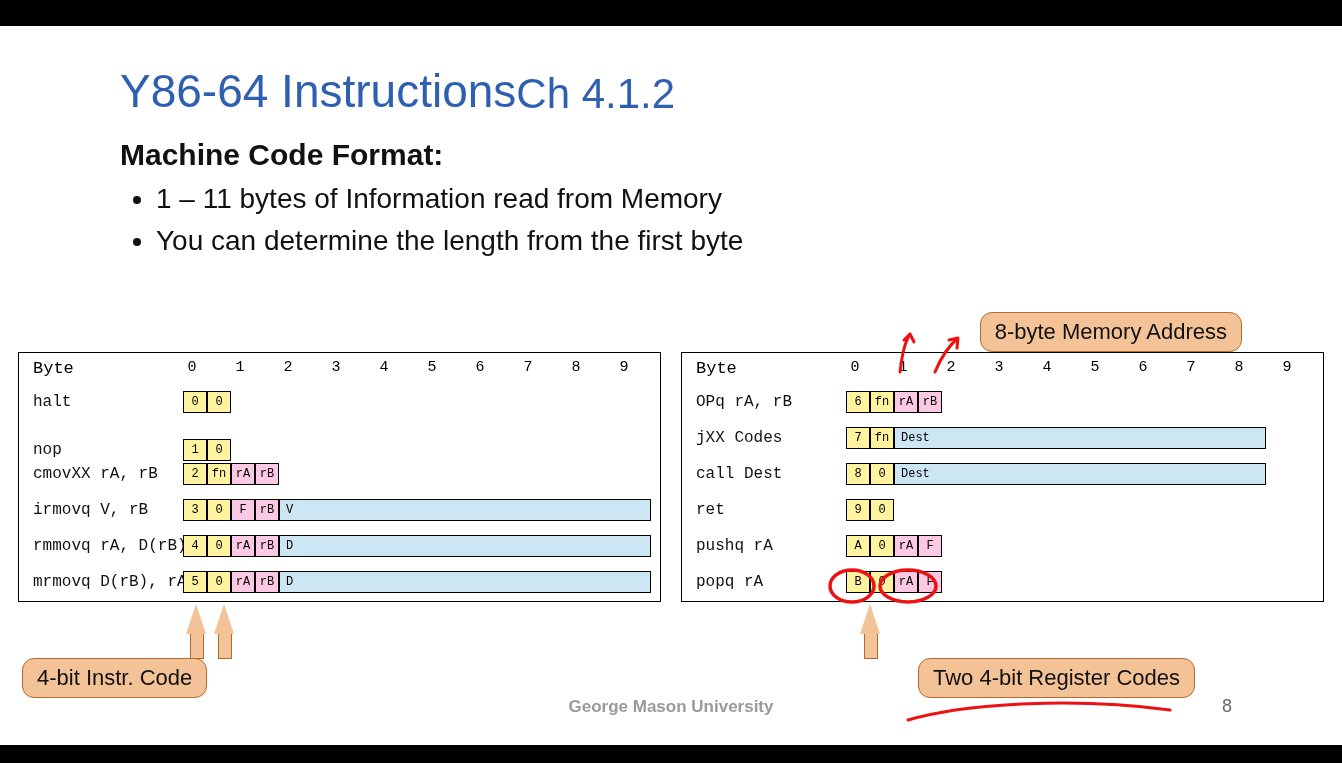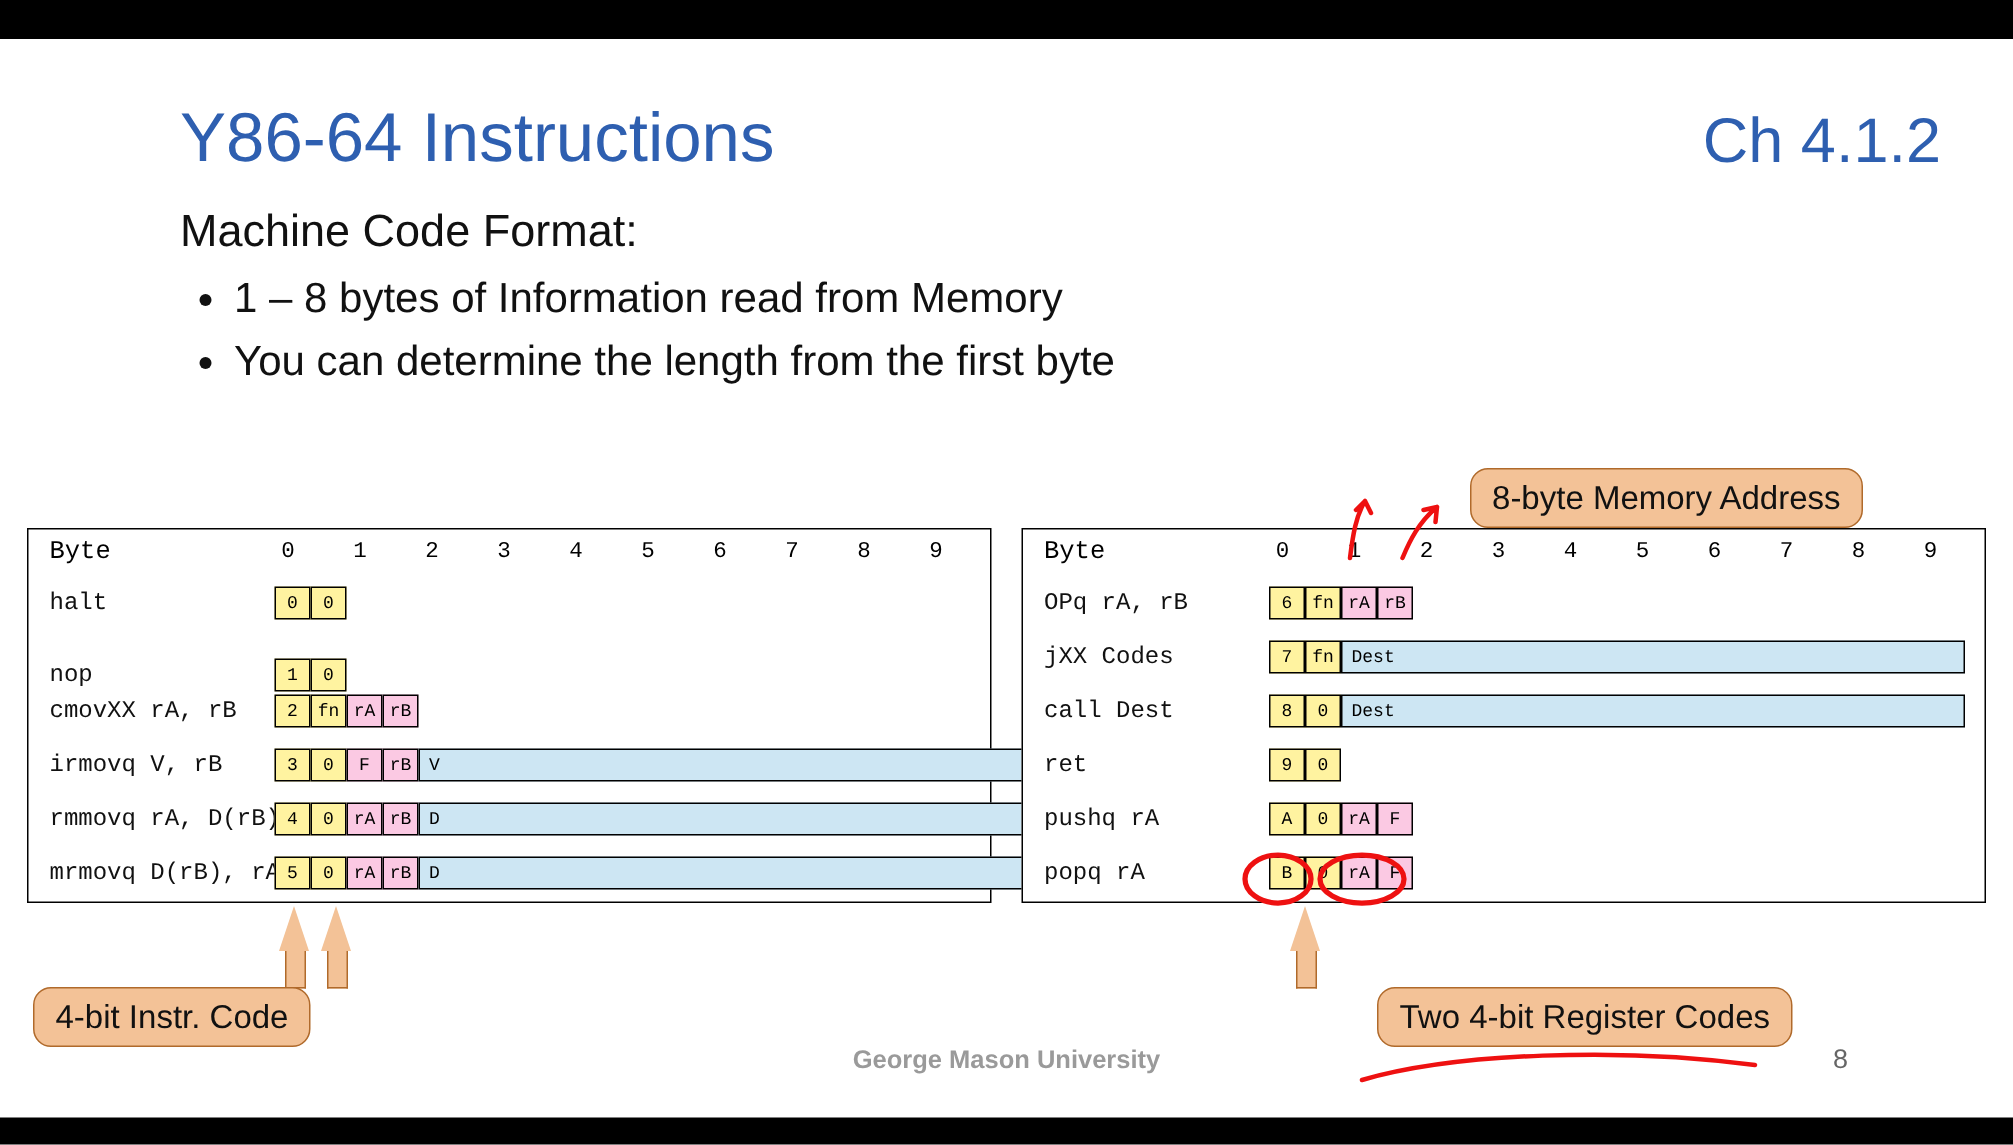--- a/index.html
+++ b/index.html
@@ -13,32 +13,32 @@
   .blackbar { background:#000; width:100%; }
   .topbar { height:26px; }
   .botbar { height:18px; position:absolute; bottom:0; left:0; }
   .slide {
     position: relative;
     width: 1342px;
     height: 719px;
     background: #fff;
   }
   .title-row {
-    display:flex; justify-content:space-between; align-items:flex-end;
+    display:flex; align-items:flex-end;
     padding: 38px 48px 0 120px;
   }
   .title {
     color:#2E5FB0; font-size:46px; font-weight:400; letter-spacing:0px;
   }
   .chap {
     color:#2E5FB0; font-size:42px; font-weight:400;
   }
   .subtitle {
     padding: 20px 0 0 120px;
-    font-size:30px; font-weight:400; color:#111;
+    font-size:30px; font-weight:700; color:#111;
   }
   ul.bullets {
     margin:6px 0 0 128px; padding:0 0 0 28px;
     list-style:disc;
   }
   ul.bullets li {
     font-size:28px; color:#111; line-height:1.5;
   }
 
   .tables-wrap {
@@ -73,21 +73,21 @@
   .cell {
     border:1px solid #000; height:22px;
     font-family:"Courier New",monospace; font-size:12px;
     display:flex; align-items:center; justify-content:center;
     flex:0 0 auto;
   }
   .c-half { width:24px; }
   .c-yellow { background:#FFF3A0; }
   .c-pink   { background:#FBC9E3; }
   .c-blue   { background:#CDE6F3; border-color:#000; }
-  .c-long   { width:416px; justify-content:flex-start; padding-left:6px; }
+  .c-long   { width:372px; justify-content:flex-start; padding-left:6px; }
 
   .callout {
     position:absolute;
     background:#F3C297;
     border:1.5px solid #B06A2B;
     padding:6px 14px;
     font-size:22px; color:#111;
     border-radius:12px;
     white-space:nowrap;
   }
@@ -133,21 +133,21 @@
 
 <div class="slide">
 
   <div class="title-row">
     <div class="title">Y86-64 Instructions</div>
     <div class="chap">Ch 4.1.2</div>
   </div>
 
   <div class="subtitle">Machine Code Format:</div>
   <ul class="bullets">
-    <li>1 – 8 bytes of Information read from Memory</li>
+    <li>1 – 11 bytes of Information read from Memory</li>
     <li>You can determine the length from the first byte</li>
   </ul>
 
   <div class="callout" style="top:286px; right:100px;">8-byte Memory Address</div>
   <div class="arrow-down" style="top:354px; left:1078px;"></div>
 
   <div class="tables-wrap">
 
     <div class="enc-table" id="tblL">
         <div class="byte-header">Byte</div>

